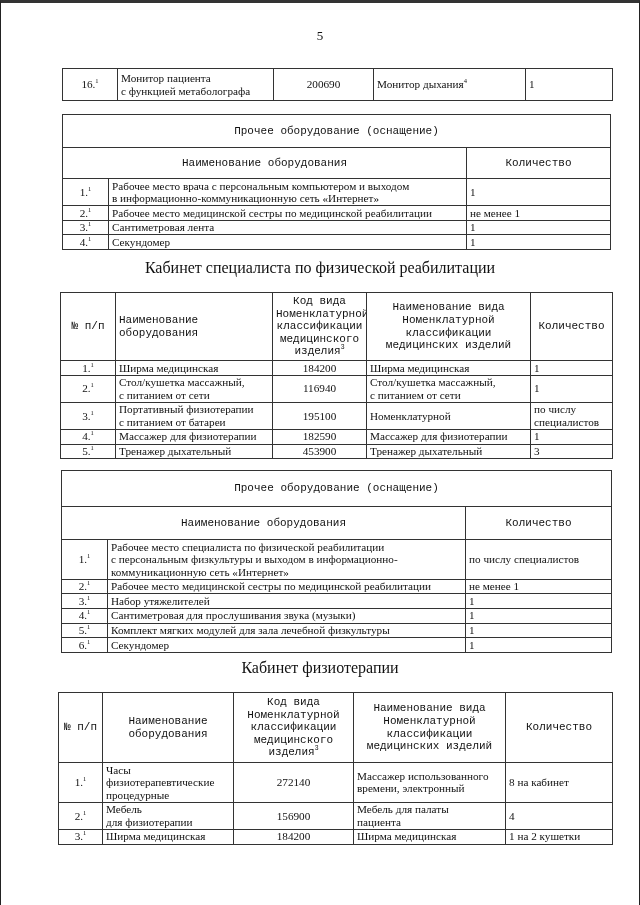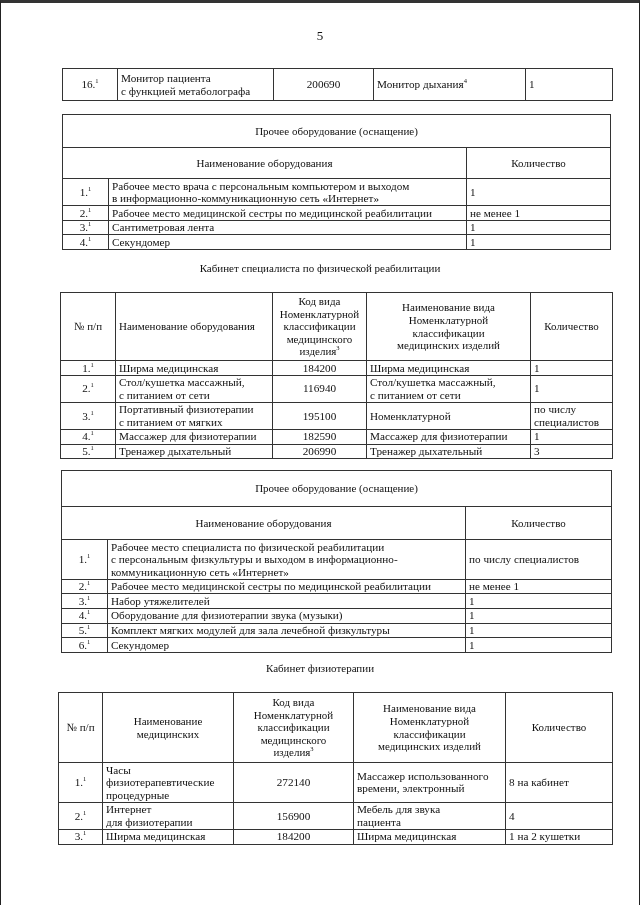--- a/index.html
+++ b/index.html
@@ -5,22 +5,22 @@
   html,body{margin:0;padding:0;background:#fff;}
   body{width:640px;height:905px;position:relative;overflow:hidden;
        font-family:"Liberation Serif","DejaVu Serif",serif;color:#111;font-size:11.2px;line-height:12.6px;}
   .scanframe{position:absolute;left:0;top:0;width:638px;height:903px;border:1px solid #222;border-top:3px solid #333;}
   .pagenum{position:absolute;top:30px;left:0;width:640px;text-align:center;font-size:13px;}
   table{position:absolute;border-collapse:collapse;table-layout:fixed;}
   td{border:1px solid #333;padding:0 3px;vertical-align:middle;overflow:hidden;}
   .c{text-align:center;}
   .l{text-align:left;}
   sup{font-size:6.5px;line-height:0;vertical-align:super;}
-  .title{position:absolute;left:0;width:640px;text-align:center;font-size:11px;}
-  .hdr td{font-size:11px;}
+  .title{position:absolute;left:0;width:640px;text-align:center;font-size:16px;}
+  .hdr td{font-size:11px;font-family:Liberation Mono, monospace;}
 </style>
 </head>
 <body>
 
 <div class="scanframe"></div>
 <div class="pagenum">5</div>
 
 <table id="t1" style="left:62px;top:68px;width:550px;">
   <colgroup>
       <col style="width:55px">
@@ -108,36 +108,36 @@
       </tr>
       <tr style="height: 27.2px;">
         <td class="c"><span>2.</span><sup>1</sup></td>
         <td class="l"><span>Стол/кушетка массажный,</span><br><span>с питанием от сети</span></td>
         <td class="c">116940</td>
         <td class="l"><span>Стол/кушетка массажный,</span><br><span>с питанием от сети</span></td>
         <td class="l"><span>1</span></td>
       </tr>
       <tr style="height: 27.2px;">
         <td class="c"><span>3.</span><sup>1</sup></td>
-        <td class="l"><span>Портативный физиотерапии</span><br><span>с питанием от мягких</span></td>
+        <td class="l"><span>Портативный физиотерапии</span><br><span>с питанием от батареи</span></td>
         <td class="c">195100</td>
         <td class="l"><span>Номенклатурной</span></td>
         <td class="l"><span>по числу</span><br><span>специалистов</span></td>
       </tr>
       <tr style="height: 14.6px;">
         <td class="c"><span>4.</span><sup>1</sup></td>
         <td class="l"><span>Массажер для физиотерапии</span></td>
         <td class="c">182590</td>
         <td class="l"><span>Массажер для физиотерапии</span></td>
         <td class="l"><span>1</span></td>
       </tr>
       <tr style="height: 14.6px;">
         <td class="c"><span>5.</span><sup>1</sup></td>
         <td class="l"><span>Тренажер дыхательный</span></td>
-        <td class="c">206990</td>
+        <td class="c">453900</td>
         <td class="l"><span>Тренажер дыхательный</span></td>
         <td class="l"><span>3</span></td>
       </tr>
     </tbody>
 </table>
 
 <table id="t4" style="left:61px;top:470px;width:550px;">
   <colgroup>
       <col style="width:46px">
       <col style="width:358px">
@@ -163,21 +163,21 @@
         <td class="l"><span>Рабочее место медицинской сестры по медицинской реабилитации</span></td>
         <td class="l">не менее 1</td>
       </tr>
       <tr style="height: 14.6px;">
         <td class="c"><span>3.</span><sup>1</sup></td>
         <td class="l"><span>Набор утяжелителей</span></td>
         <td class="l">1</td>
       </tr>
       <tr style="height: 14.6px;">
         <td class="c"><span>4.</span><sup>1</sup></td>
-        <td class="l"><span>Оборудование для физиотерапии звука (музыки)</span></td>
+        <td class="l"><span>Сантиметровая для прослушивания звука (музыки)</span></td>
         <td class="l">1</td>
       </tr>
       <tr style="height: 14.6px;">
         <td class="c"><span>5.</span><sup>1</sup></td>
         <td class="l"><span>Комплект мягких модулей для зала лечебной физкультуры</span></td>
         <td class="l">1</td>
       </tr>
       <tr style="height: 14.6px;">
         <td class="c"><span>6.</span><sup>1</sup></td>
         <td class="l"><span>Секундомер</span></td>
@@ -192,39 +192,39 @@
   <colgroup>
       <col style="width:44px">
       <col style="width:131px">
       <col style="width:120px">
       <col style="width:152px">
       <col style="width:107px">
     </colgroup>
   <thead class="hdr">
       <tr style="height:70px">
         <td class="c">№ п/п</td>
-        <td class="c"><span>Наименование</span><br><span>медицинских</span></td>
+        <td class="c"><span>Наименование</span><br><span>оборудования</span></td>
         <td class="c"><span>Код вида</span><br><span>Номенклатурной</span><br><span>классификации</span><br><span>медицинского</span><br><span>изделия</span><sup>3</sup></td>
         <td class="c"><span>Наименование вида</span><br><span>Номенклатурной</span><br><span>классификации</span><br><span>медицинских изделий</span></td>
         <td class="c">Количество</td>
       </tr>
     </thead>
   <tbody>
       <tr style="height: 39.8px;">
         <td class="c"><span>1.</span><sup>1</sup></td>
         <td class="l"><span>Часы</span><br><span>физиотерапевтические</span><br><span>процедурные</span></td>
         <td class="c">272140</td>
         <td class="l"><span>Массажер использованного</span><br><span>времени, электронный</span></td>
         <td class="l"><span>8 на кабинет</span></td>
       </tr>
       <tr style="height: 27.2px;">
         <td class="c"><span>2.</span><sup>1</sup></td>
-        <td class="l"><span>Интернет</span><br><span>для физиотерапии</span></td>
+        <td class="l"><span>Мебель</span><br><span>для физиотерапии</span></td>
         <td class="c">156900</td>
-        <td class="l"><span>Мебель для звука</span><br><span>пациента</span></td>
+        <td class="l"><span>Мебель для палаты</span><br><span>пациента</span></td>
         <td class="l"><span>4</span></td>
       </tr>
       <tr style="height: 14.6px;">
         <td class="c"><span>3.</span><sup>1</sup></td>
         <td class="l"><span>Ширма медицинская</span></td>
         <td class="c">184200</td>
         <td class="l"><span>Ширма медицинская</span></td>
         <td class="l"><span>1 на 2 кушетки</span></td>
       </tr>
     </tbody>

